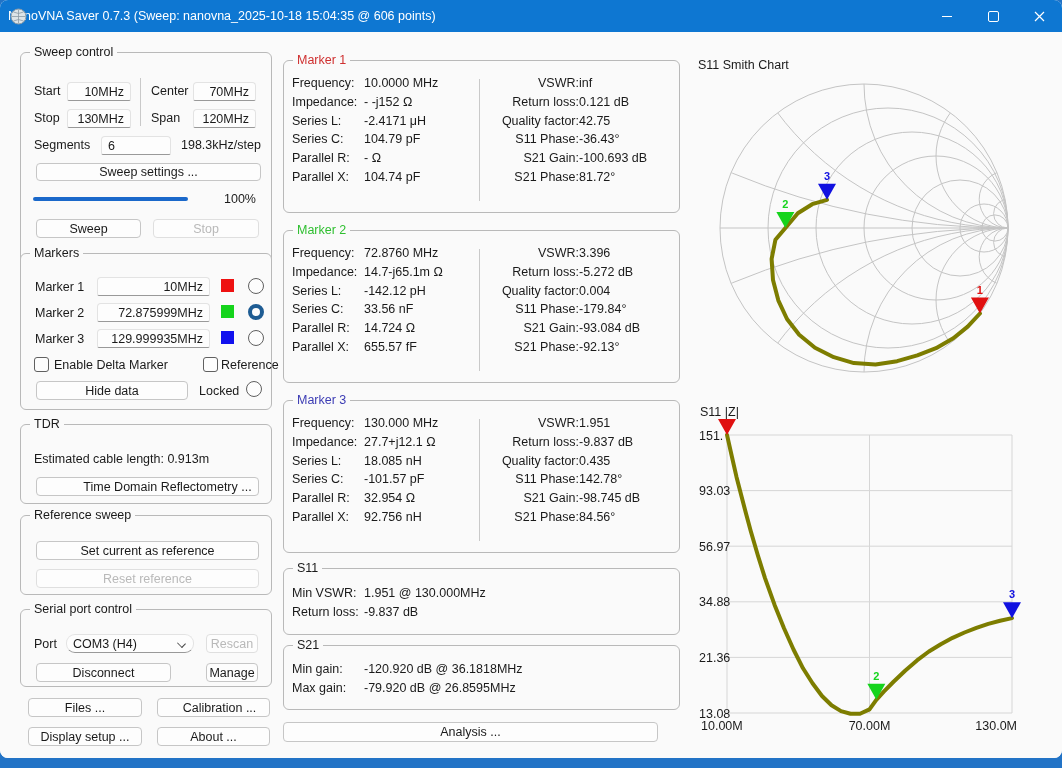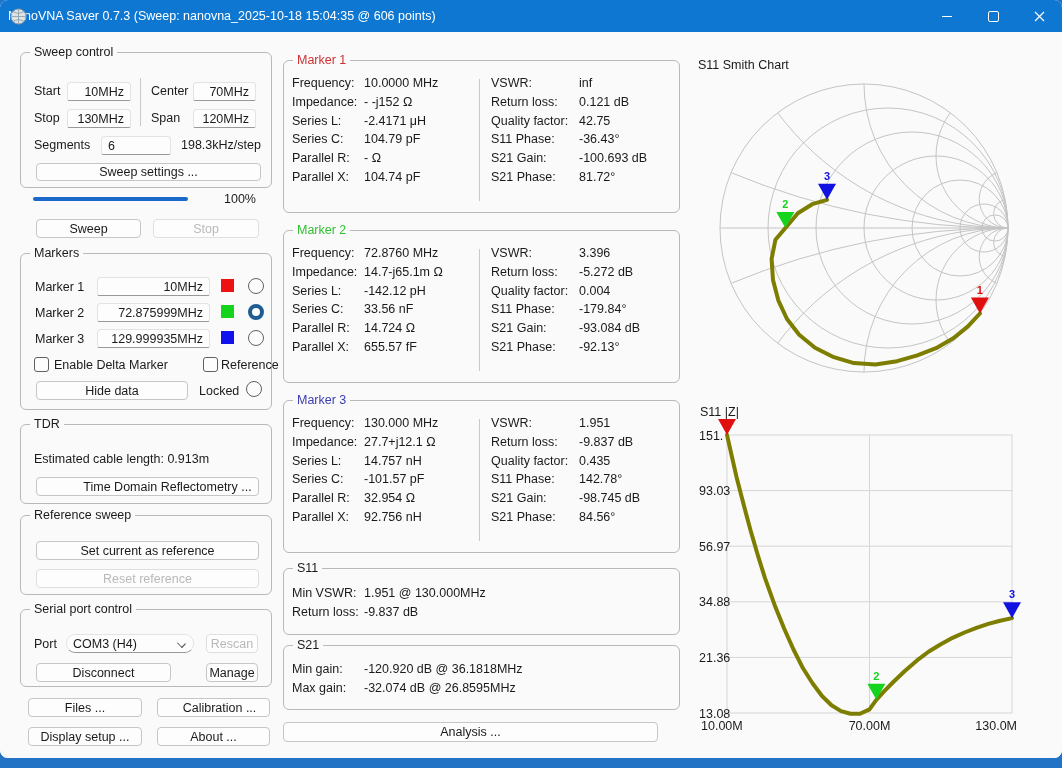--- a/index.html
+++ b/index.html
@@ -34,21 +34,21 @@
          border-bottom:1.4px solid #444;transform:rotate(45deg) scale(1,.8);}
   .vline{position:absolute;width:1px;background:#c9c9c9;}
   .chk{position:absolute;width:13px;height:13px;border:1px solid #606060;border-radius:3px;background:#fdfdfd;box-sizing:content-box;}
   .rad{position:absolute;width:14px;height:14px;border:1px solid #606060;border-radius:50%;background:#fdfdfd;box-sizing:content-box;}
   .rad.sel{width:8px;height:8px;border:4px solid #1e5c93;}
   .swatch{position:absolute;width:13px;height:13px;}
   .pbar{position:absolute;height:4px;border-radius:2px;background:#1a68ca;}
   .rows{position:absolute;display:flex;flex-direction:column;}
   .rows>div{height:18.7px;display:flex;align-items:center;white-space:nowrap;}
   .lw72 .rlab{display:inline-block;width:72px;flex:0 0 auto;}
-  .lw88 .rlab{display:inline-block;width:88px;flex:0 0 auto;}
+  .lw88 .rlab{display:inline-block;width:88px;flex:0 0 auto;text-align:right;}
   svg{position:absolute;}
   svg text{font-family:"Liberation Sans","DejaVu Sans",sans-serif;}
 </style>
 </head>
 <body>
 
 <div class="window">
 
   <div class="titlebar">
     <svg class="app-icon" width="17" height="17" viewBox="0 0 17 17">
@@ -66,21 +66,21 @@
       <div class="win-btn">
         <svg width="11" height="11" viewBox="0 0 11 11" style="position:static">
           <path d="M1 1 L10 10 M10 1 L1 10" stroke="#ffffff" stroke-width="1.2"></path>
         </svg>
       </div>
     </div>
   </div>
 
   <div class="content"></div>
 
-  <div class="gbox" style="left:20px;top:52px;width:252px;height:136px;text-align:center;">
+  <div class="gbox" style="left:20px;top:52px;width:252px;height:244px;text-align:center;">
     <div class="gtitle">Sweep control</div>
     <span class="lbl" style="left:13px;top:31px;">Start</span>
     <div class="field" style="left:46px;top:29px;width:64px;">10MHz</div>
     <div class="vline" style="left:119px;top:25px;height:48px;"></div>
     <span class="lbl" style="left:130px;top:31px;">Center</span>
     <div class="field" style="left:172px;top:29px;width:63px;">70MHz</div>
     <span class="lbl" style="left:13px;top:58px;">Stop</span>
     <div class="field" style="left:46px;top:56px;width:64px;">130MHz</div>
     <span class="lbl" style="left:130px;top:58px;">Span</span>
     <div class="field" style="left:172px;top:56px;width:63px;">120MHz</div>
@@ -266,21 +266,21 @@
         <div>
           <span class="rlab">Frequency:</span>
           <span>130.000 MHz</span>
         </div>
         <div>
           <span class="rlab">Impedance:</span>
           <span>27.7+j12.1 Ω</span>
         </div>
         <div>
           <span class="rlab">Series L:</span>
-          <span>14.757 nH</span>
+          <span>18.085 nH</span>
         </div>
         <div>
           <span class="rlab">Series C:</span>
           <span>-101.57 pF</span>
         </div>
         <div>
           <span class="rlab">Parallel R:</span>
           <span>32.954 Ω</span>
         </div>
         <div>
@@ -333,21 +333,21 @@
 
   <div class="gbox" style="left:283px;top:645px;width:397px;height:65px;">
     <div class="gtitle">S21</div>
     <div class="rows lw72" style="left:8px;top:14px;">
         <div>
           <span class="rlab">Min gain:</span>
           <span>-120.920 dB @ 36.1818MHz</span>
         </div>
         <div>
           <span class="rlab">Max gain:</span>
-          <span>-32.074 dB @ 26.8595MHz</span>
+          <span>-79.920 dB @ 26.8595MHz</span>
         </div>
       </div>
   </div>
 
   <div class="btn" style="left:283px;top:722px;width:375px;height:20px;">Analysis ...</div>
 
   <svg id="smith-svg" style="left:695px;top:72px;" width="352" height="310">
       <defs>
         <clipPath id="smclip">
           <circle cx="169" cy="156" r="144"></circle>

